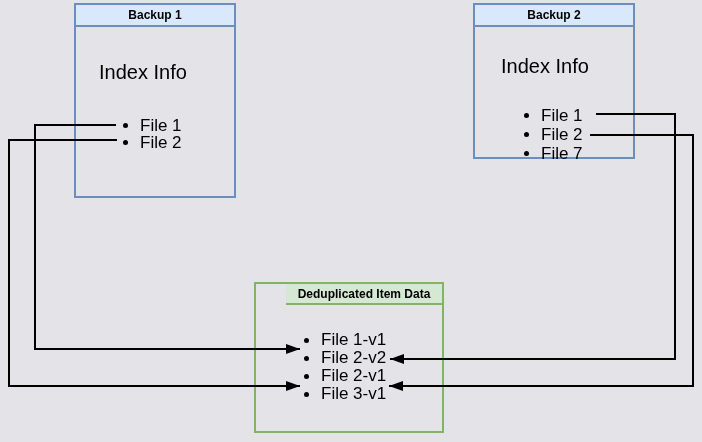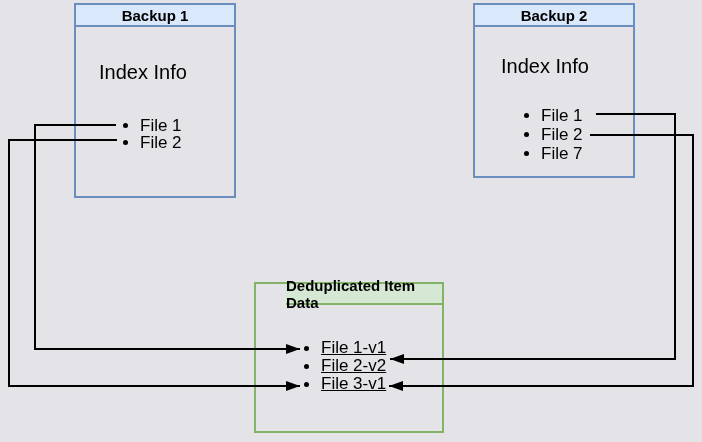--- a/index.html
+++ b/index.html
@@ -21,21 +21,21 @@
   }
   .node.blue  { border-color: #6c8ebf; }
   .node.green { border-color: #82b366; }
 
   .node-header {
     box-sizing: border-box;
     width: 100%;
     display: flex;
     align-items: center;
     justify-content: center;
-    font-size: 15px;
+    font-size: 12px;
     font-weight: bold;
     color: #000;
     border-bottom: 2px solid;
   }
   .blue  .node-header { background: #dae8fc; border-color: #6c8ebf; height: 22px; }
   .green .node-header { background: #d5e8d4; border-color: #82b366; height: 21px; }
 
   .free-label {
     position: absolute;
     font-size: 20px;
@@ -96,21 +96,21 @@
     <div class="file-row">
       <span class="bullet"></span>
       <span class="file-label">File 1</span>
     </div>
     <div class="file-row">
       <span class="bullet"></span>
       <span class="file-label">File 2</span>
     </div>
   </div>
 
-  <div class="node blue" style="left:473px; top:3px; width:162px; height:175px;">
+  <div class="node blue" style="left:473px; top:3px; width:162px; height:156px;">
     <div class="node-header">Backup 2</div>
   </div>
   <div class="free-label" style="left:501px; top:55px;">Index Info</div>
   <div class="file-list rows19" style="left:524px; top:106px;">
     <div class="file-row">
       <span class="bullet"></span>
       <span class="file-label">File 1</span>
     </div>
     <div class="file-row">
       <span class="bullet"></span>
@@ -118,28 +118,32 @@
     </div>
     <div class="file-row">
       <span class="bullet"></span>
       <span class="file-label">File 7</span>
     </div>
   </div>
 
   <div class="node green" style="left:254px; top:282px; width:190px; height:151px;padding-left:30px;">
     <div class="node-header">Deduplicated Item Data</div>
   </div>
-  <div class="file-list rows18" style="left:304px; top:339px;text-decoration:underline;">
+  <div class="file-list rows18" style="left:304px; top:331px;">
     <div class="file-row">
       <span class="bullet"></span>
       <span class="file-label">File 1-v1</span>
     </div>
     <div class="file-row">
       <span class="bullet"></span>
       <span class="file-label">File 2-v2</span>
+    </div>
+    <div class="file-row">
+      <span class="bullet"></span>
+      <span class="file-label">File 2-v1</span>
     </div>
     <div class="file-row">
       <span class="bullet"></span>
       <span class="file-label">File 3-v1</span>
     </div>
   </div>
 
   <svg class="wires" viewBox="0 0 702 442">
     <defs>
       <marker id="arrowhead" markerUnits="userSpaceOnUse" markerWidth="16" markerHeight="12" refX="15" refY="6" orient="auto">

